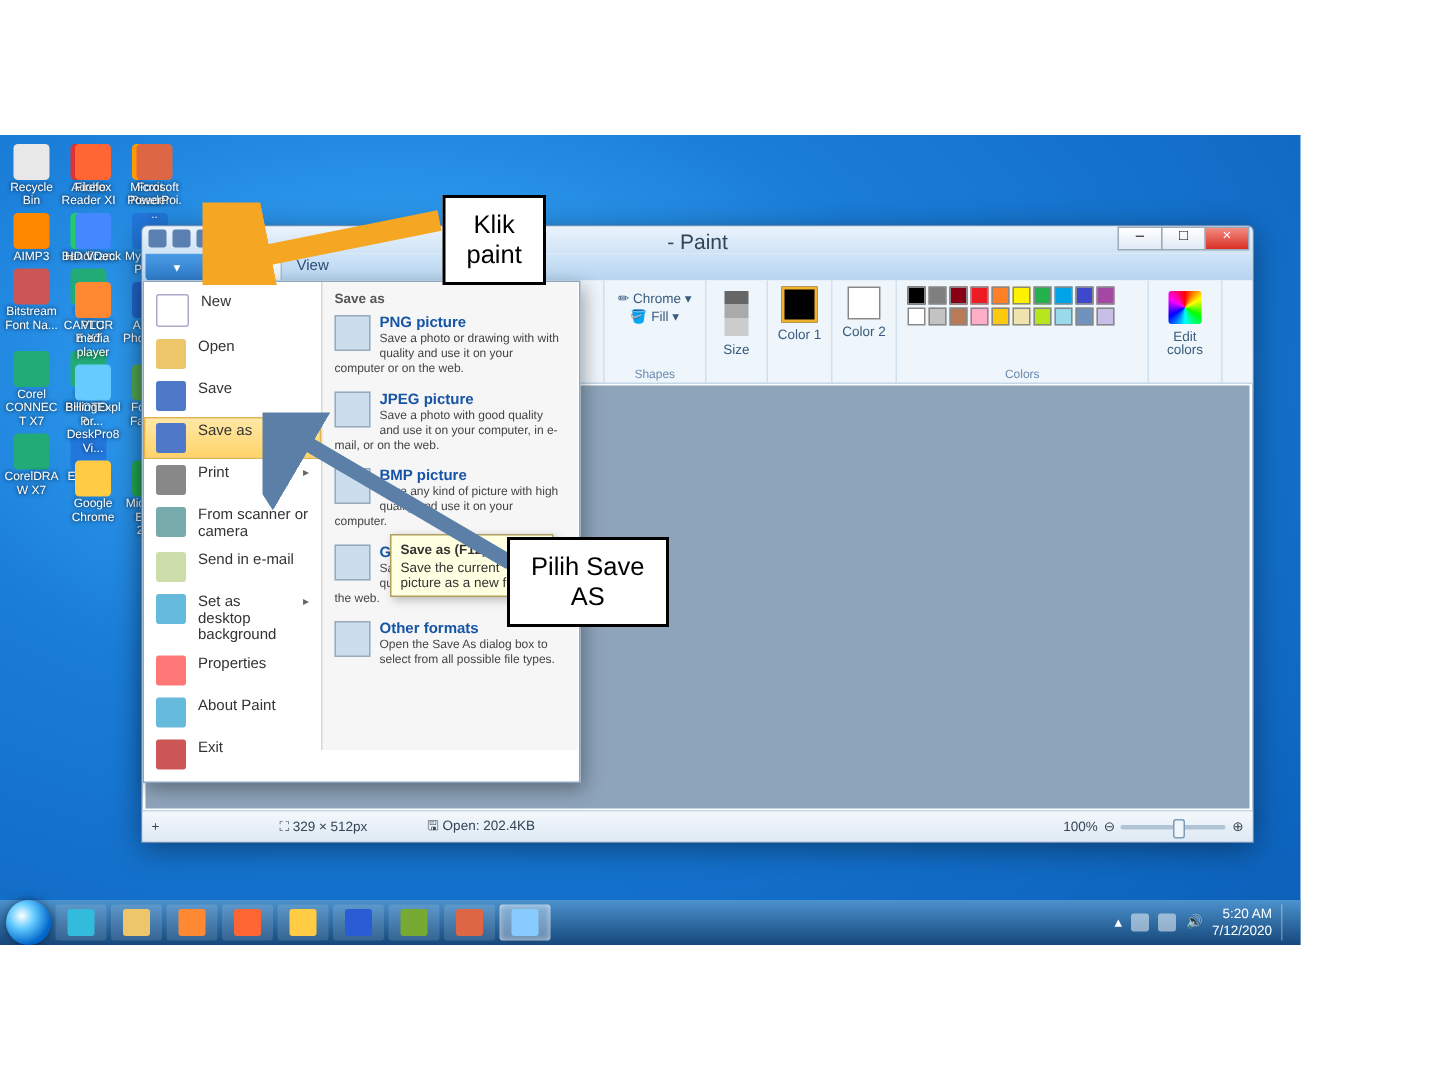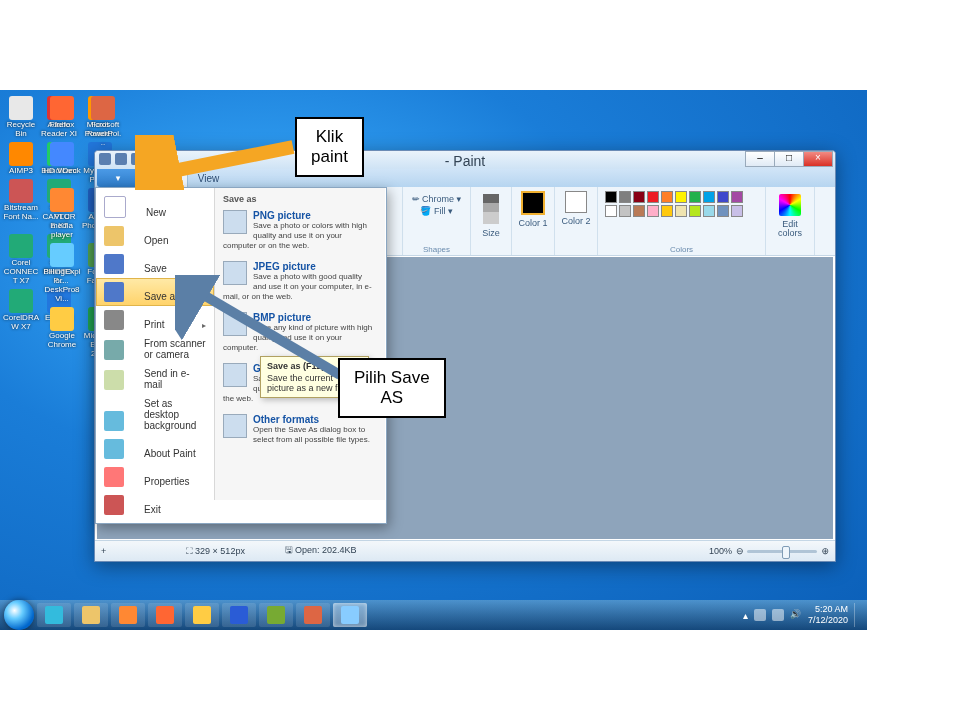--- a/index.html
+++ b/index.html
@@ -12,36 +12,36 @@
   
   .paint-win{position:absolute;left:94px;top:60px;width:740px;height:410px;background:#fff;border:1px solid #6b8bb5;border-radius:4px 4px 0 0;box-shadow:0 4px 20px rgba(0,0,0,.4)}
   .paint-titlebar{height:18px;background:linear-gradient(#eaf3fb,#cfe3f5);border-radius:4px 4px 0 0;position:relative}
   .paint-qat{position:absolute;left:4px;top:2px;display:flex;gap:4px}
   .paint-qat span{display:inline-block;width:12px;height:12px;background:#5a7fb0;border-radius:2px}
   .paint-title{position:absolute;left:50%;transform:translateX(-50%);font-size:14px;color:#345;top:2px}
   .win-ctrls{position:absolute;right:2px;top:0;display:flex}
   .win-ctrls div{width:28px;height:14px;border:1px solid #9ab;margin-left:-1px;text-align:center;line-height:12px;font-size:10px;background:linear-gradient(#fff,#e0eaf5)}
   .win-ctrls .close{background:linear-gradient(#f28b82,#d93025);color:#fff}
   
-  .ribbon-tabs{height:18px;background:linear-gradient(#d0e4f7,#b6d5f0);display:flex;align-items:center}
+  .ribbon-tabs{height:18px;background:linear-gradient(#d0e4f7,#b6d5f0);display:flex;align-items:flex-start}
   .file-btn{width:42px;height:18px;background:linear-gradient(#4b9ae6,#2e7cc9);border-radius:0 0 3px 3px;margin-left:2px;display:flex;align-items:center;justify-content:center}
   .file-btn::after{content:'▾';color:#fff;font-size:9px}
   .rtab{padding:3px 10px;font-size:10px;color:#2d4d73}
   .rtab.active{background:#eef5fb;border:1px solid #9fc0dc;border-bottom:none;border-radius:3px 3px 0 0}
   
   .ribbon-body{height:68px;background:#eef5fb;border-bottom:1px solid #c5d7e6;display:flex;font-size:9px;color:#3a5b7d;position:relative}
   .ribbon-group{border-right:1px solid #d0e0ed;padding:3px 6px 12px;position:relative;text-align:center}
   .rg-label{position:absolute;bottom:1px;left:0;right:0;font-size:8px;color:#6a8bad;text-align:center}
   .clr-sq{display:inline-block;width:10px;height:10px;border:1px solid #888;margin:1px}
   .pal{width:145px;line-height:0;text-align:left}
   
   .file-menu{position:absolute;left:0;top:36px;width:290px;background:#fff;border:1px solid #8aa6c1;box-shadow:2px 4px 12px rgba(0,0,0,.35);z-index:20}
   .fm-left{width:118px;float:left;padding:4px 0}
   .fm-right{width:170px;float:left;background:#f6f6f6;border-left:1px solid #d8d8d8;padding:6px 0;min-height:300px}
-  .fm-item{display:flex;align-items:flex-end;padding:4px 8px;gap:20px;font-size:10px;color:#333}
+  .fm-item{display:flex;align-items:flex-start;padding:4px 8px;gap:8px;font-size:10px;color:#333}
   .fm-item.hover{background:linear-gradient(#ffe9a6,#ffd36b);border:1px solid #e0b44a;padding:3px 7px}
   .fm-ic{width:20px;height:20px;border-radius:2px;flex-shrink:0}
   .fm-arrow{margin-left:auto;color:#666;font-size:8px}
   .fr-head{font-size:9px;color:#555;padding:0 8px 4px;font-weight:bold}
   .fr-item{padding:2px 8px 8px;font-size:9px}
   .fr-item b{color:#1654a5;display:block;font-size:10px}
   .fr-item span{color:#444;font-size:8px;line-height:10px;display:block}
   .fr-ic{width:22px;height:22px;float:left;margin-right:6px;background:#cde;border:1px solid #9ab}
   
   .tooltip{position:absolute;left:165px;top:205px;width:95px;background:#ffffe1;border:1px solid #b0a060;padding:4px 6px;font-size:9px;color:#333;z-index:25;box-shadow:2px 2px 6px rgba(0,0,0,.25)}
@@ -160,39 +160,39 @@
           <div class="fm-item">
             <div class="fm-ic" style="background:#cda;"></div>
             <span>Send in e-mail</span>
           </div>
           <div class="fm-item">
             <div class="fm-ic" style="background:#6bd;"></div>
             <span>Set as desktop background</span>
             <span class="fm-arrow">▸</span>
           </div>
           <div class="fm-item">
+            <div class="fm-ic" style="background:#f77;"></div>
+            <span>Properties</span>
+          </div>
+          <div class="fm-item">
             <div class="fm-ic" style="background:#6bd;"></div>
             <span>About Paint</span>
-          </div>
-          <div class="fm-item">
-            <div class="fm-ic" style="background:#f77;"></div>
-            <span>Properties</span>
           </div>
           <div class="fm-item">
             <div class="fm-ic" style="background:#c55;"></div>
             <span>Exit</span>
           </div>
         </div>
       <div class="fm-right">
         <div class="fr-head">Save as</div>
         <div id="fm-right">
             <div class="fr-item clearfix">
               <div class="fr-ic"></div>
               <b>PNG picture</b>
-              <span>Save a photo or colors with high quality and use it on your computer or on the web.</span>
+              <span>Save a photo or drawing with with quality and use it on your computer or on the web.</span>
             </div>
             <div class="fr-item clearfix">
               <div class="fr-ic"></div>
               <b>JPEG picture</b>
               <span>Save a photo with good quality and use it on your computer, in e-mail, or on the web.</span>
             </div>
             <div class="fr-item clearfix">
               <div class="fr-ic"></div>
               <b>BMP picture</b>
               <span>Save any kind of picture with high quality and use it on your computer.</span>
@@ -223,21 +223,21 @@
       <span><span>🖫</span> <span>Open: 202.4KB</span></span>
       <div class="zoom-sl">
         <span>100%</span>
         <span>⊖</span>
         <div class="slider"></div>
         <span>⊕</span>
       </div>
     </div>
   </div>
 
-  <div class="callout" style="left:295px;top:27px;white-space:pre-line">Klik
+  <div class="callout" style="left:295px;top:40px;white-space:pre-line">Klik
 paint</div>
   <div class="callout" style="left:338px;top:268px;white-space:pre-line">Pilih Save
 AS</div>
 
   <svg class="arrow-orange" style="left:135px;top:45px" width="170" height="55">
     <defs>
         <marker id="ah1" markerWidth="12" markerHeight="12" refX="2" refY="6" orient="auto">
           <polygon points="0,0 12,6 0,12" fill="#f5a623"></polygon>
         </marker>
       </defs>

